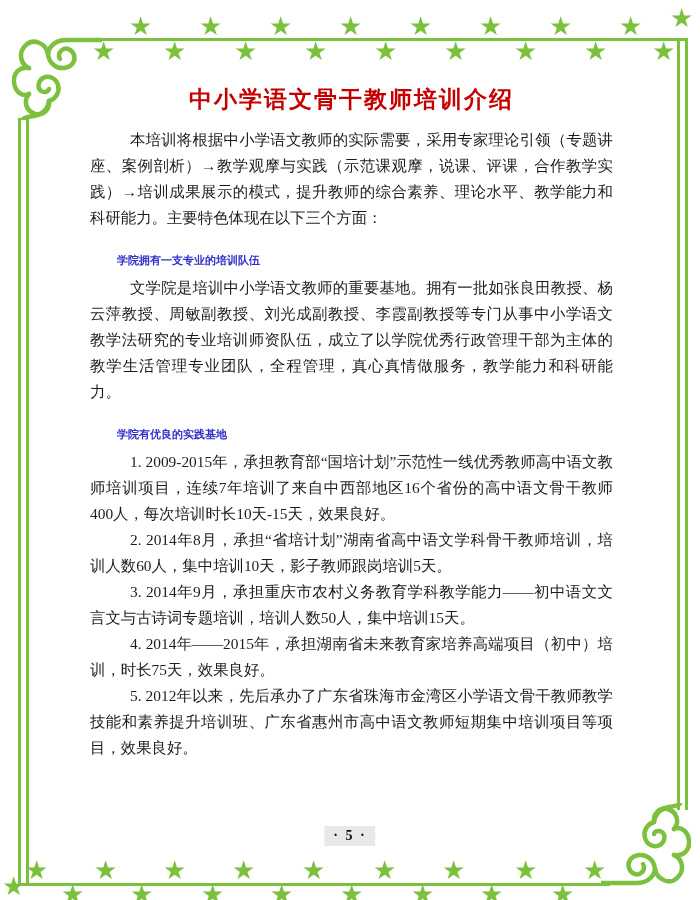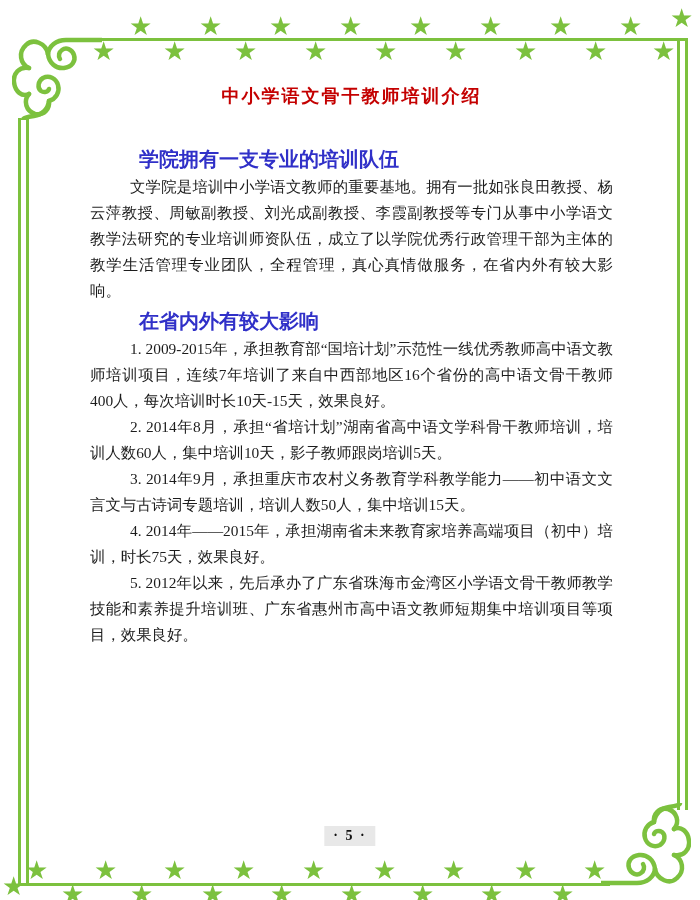--- a/index.html
+++ b/index.html
@@ -42,39 +42,39 @@
     font-family:"DejaVu Sans", sans-serif;
     user-select:none;
   }
   
   .content{
     position:absolute;
     left:90px;top:84px;width:523px;
     color:var(--ink);
   }
   .doc-title{
-    margin:0 0 38px 0;
+    margin:0 0 12px 0;
     text-align:center;
     font-family:Liberation Mono, monospace;
-    font-size:18px;
+    font-size:23px;
     font-weight:bold;
     letter-spacing:2px;
     color:var(--red);
   }
   .para{
     margin:0;
     font-size:15.4px;
     line-height:26px;
     text-align:justify;
     text-indent:2.6em;
   }
   .sec-heading{
-    margin:4px 0 2px 0;
+    margin:16px 0 2px 0;
     font-family:"Liberation Sans", sans-serif;
-    font-size:20px;
+    font-size:11px;
     line-height:26px;
     font-weight:bold;
     color:var(--blue);
     text-indent:2.45em;
   }
   .page-num{
     position:absolute;
     left:50%;top:826px;
     transform:translateX(-50%);
     background:#e8e8e8;
@@ -154,26 +154,27 @@
       <span class="star" style="left: 340px; top: 881px;">★</span>
       <span class="star" style="left: 411px; top: 881px;">★</span>
       <span class="star" style="left: 480px; top: 881px;">★</span>
       <span class="star" style="left: 551px; top: 881px;">★</span>
       <span class="star" style="left: 2px; top: 873px;">★</span>
     </div>
 
   <div class="content">
     <h1 class="doc-title">中小学语文骨干教师培训介绍</h1>
 
+    <p class="para">本培训将根据中小学语文教师的实际需要，采用专家理论引领（专题讲座、案例剖析）→教学观摩与实践（示范课观摩，说课、评课，合作教学实践）→培训成果展示的模式，提升教师的综合素养、理论水平、教学能力和科研能力。主要特色体现在以下三个方面：</p>
 
     <h2 class="sec-heading">学院拥有一支专业的培训队伍</h2>
-    <p class="para">文学院是培训中小学语文教师的重要基地。拥有一批如张良田教授、杨云萍教授、周敏副教授、刘光成副教授、李霞副教授等专门从事中小学语文教学法研究的专业培训师资队伍，成立了以学院优秀行政管理干部为主体的教学生活管理专业团队，全程管理，真心真情做服务，在省内外有较大影响。</p>
+    <p class="para">文学院是培训中小学语文教师的重要基地。拥有一批如张良田教授、杨云萍教授、周敏副教授、刘光成副教授、李霞副教授等专门从事中小学语文教学法研究的专业培训师资队伍，成立了以学院优秀行政管理干部为主体的教学生活管理专业团队，全程管理，真心真情做服务，教学能力和科研能力。</p>
 
 
-    <h2 class="sec-heading">在省内外有较大影响</h2>
+    <h2 class="sec-heading">学院有优良的实践基地</h2>
     <p class="para">1. 2009-2015年，承担教育部“国培计划”示范性一线优秀教师高中语文教师培训项目，连续7年培训了来自中西部地区16个省份的高中语文骨干教师400人，每次培训时长10天-15天，效果良好。</p>
     <p class="para">2. 2014年8月，承担“省培计划”湖南省高中语文学科骨干教师培训，培训人数60人，集中培训10天，影子教师跟岗培训5天。</p>
     <p class="para">3. 2014年9月，承担重庆市农村义务教育学科教学能力——初中语文文言文与古诗词专题培训，培训人数50人，集中培训15天。</p>
     <p class="para">4. 2014年——2015年，承担湖南省未来教育家培养高端项目（初中）培训，时长75天，效果良好。</p>
     <p class="para">5. 2012年以来，先后承办了广东省珠海市金湾区小学语文骨干教师教学技能和素养提升培训班、广东省惠州市高中语文教师短期集中培训项目等项目，效果良好。</p>
   </div>
 
   <div class="page-num">· 5 ·</div>
 </div>
 

